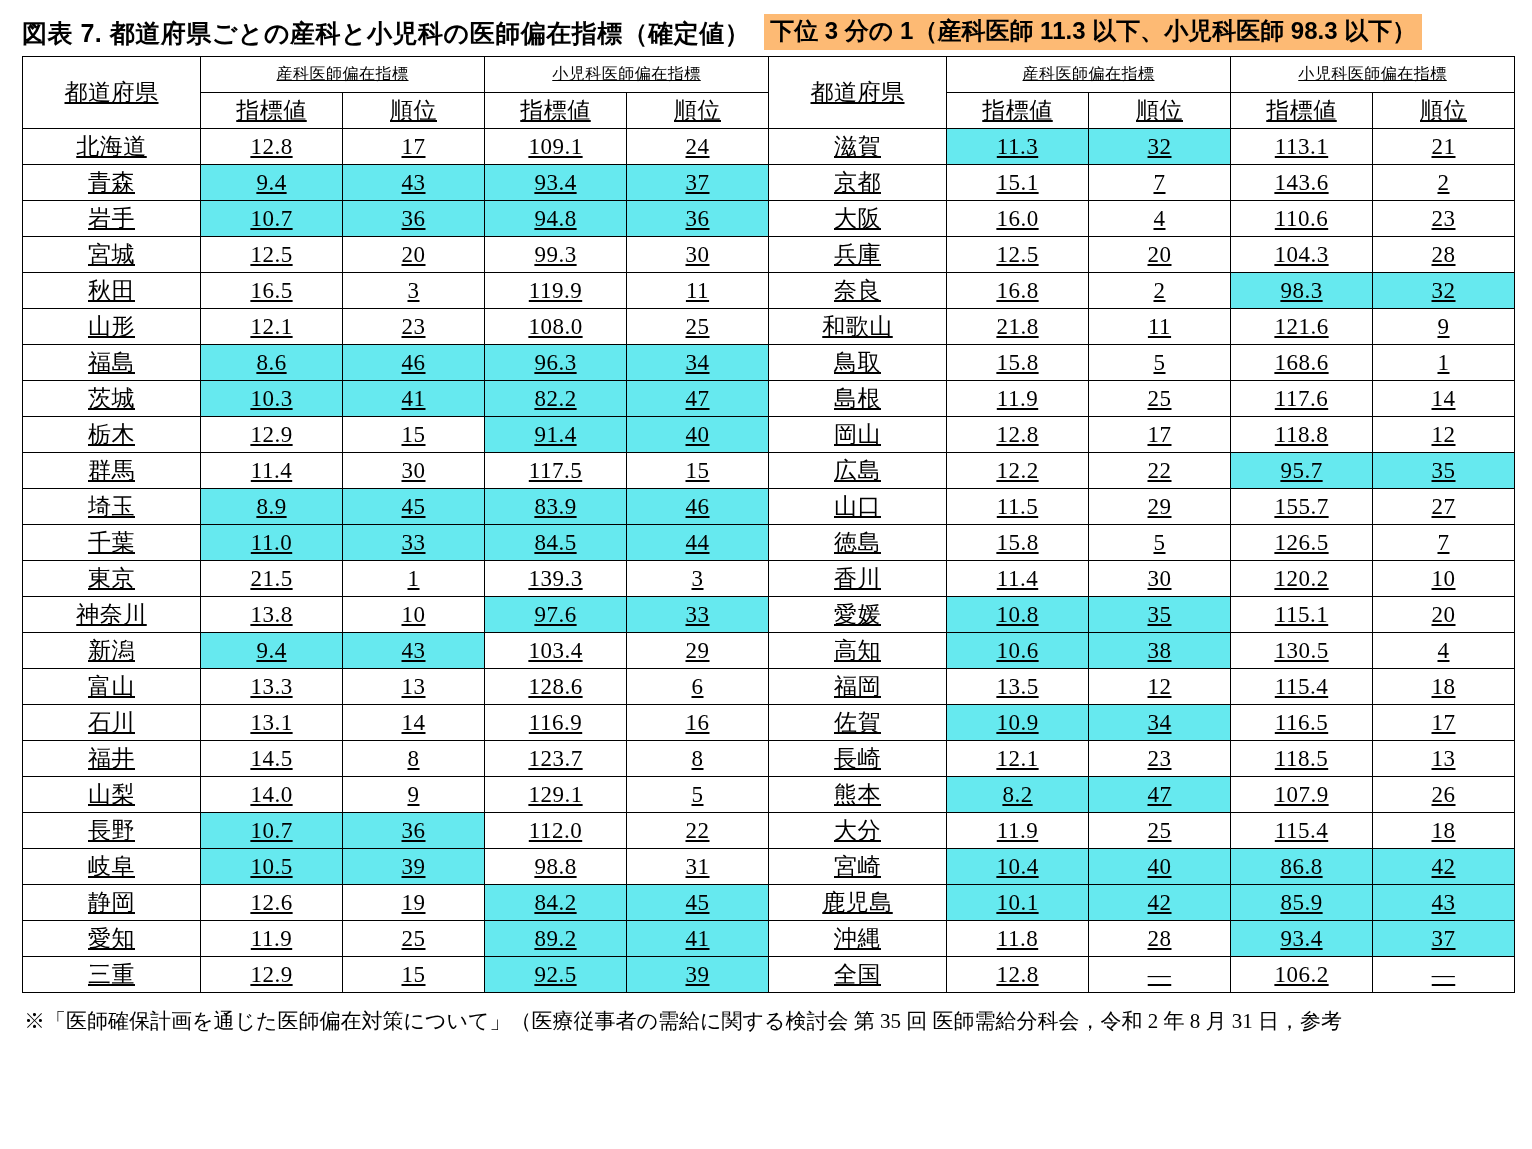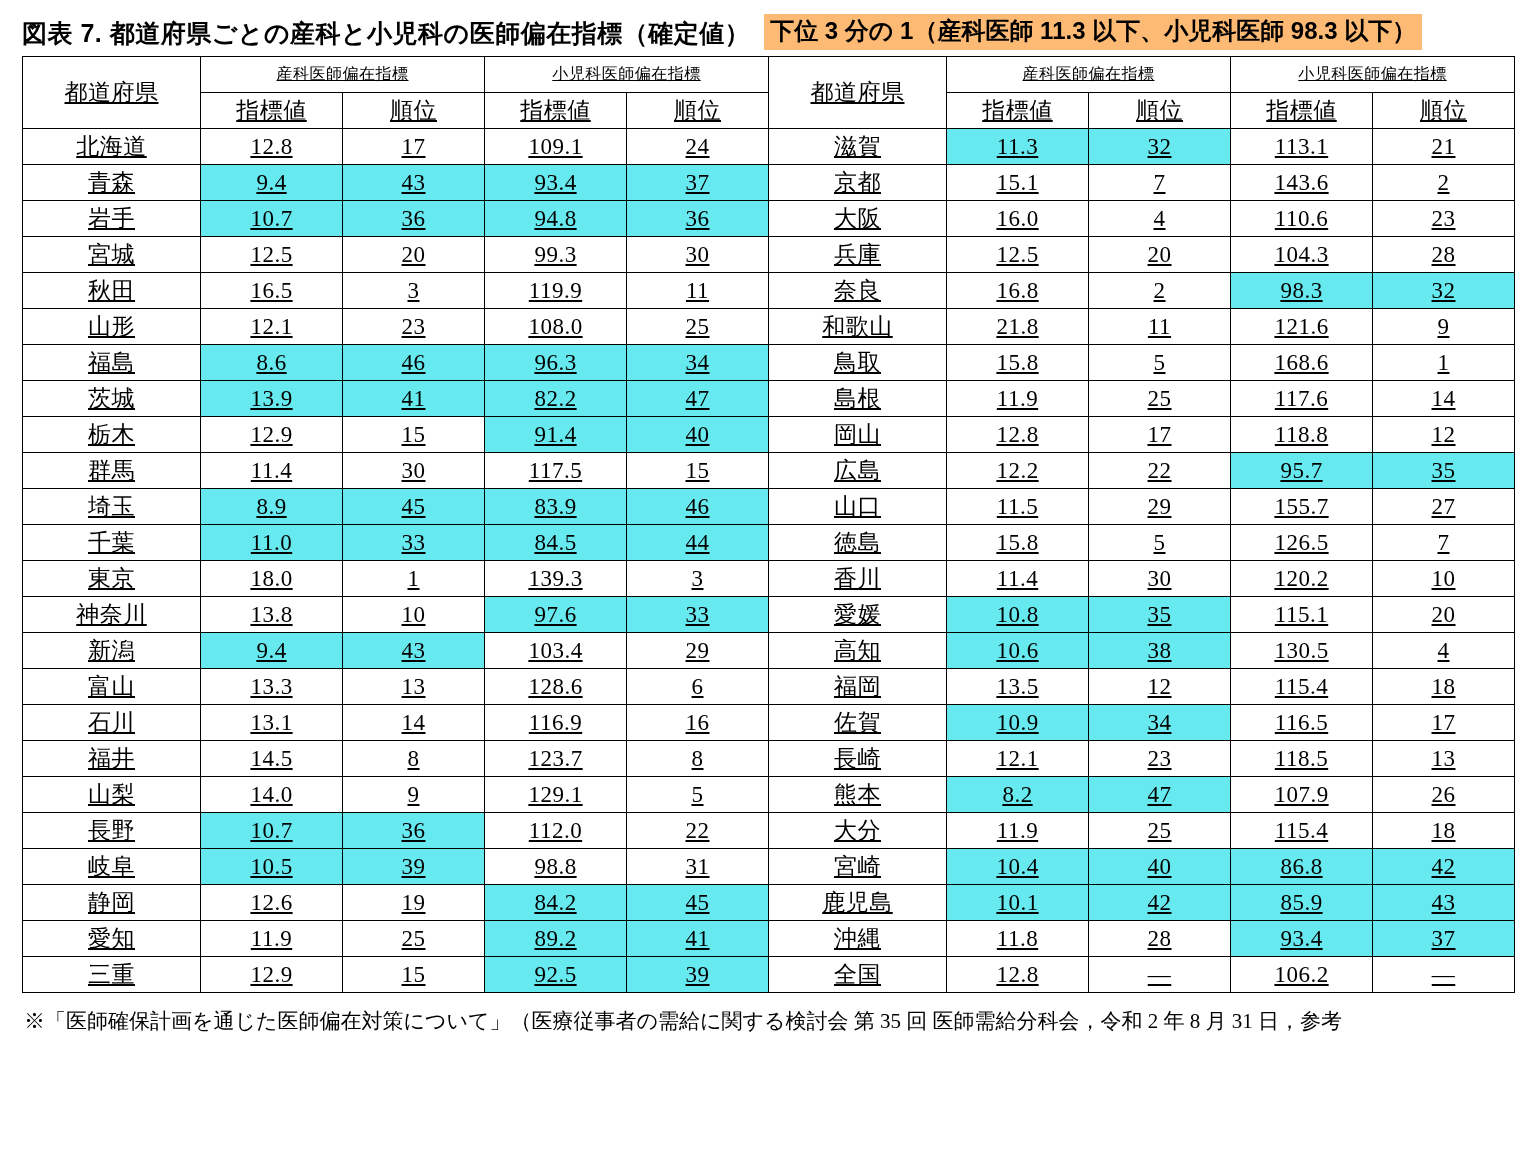--- a/index.html
+++ b/index.html
@@ -171,21 +171,21 @@
             </tr>
             <tr>
               <td>福島</td>
               <td class="hl">8.6</td>
               <td class="hl">46</td>
               <td class="hl dotted-left">96.3</td>
               <td class="hl">34</td>
             </tr>
             <tr>
               <td>茨城</td>
-              <td class="hl">13.9</td>
+              <td class="hl">10.3</td>
               <td class="hl">41</td>
               <td class="hl dotted-left">82.2</td>
               <td class="hl">47</td>
             </tr>
             <tr>
               <td>栃木</td>
               <td>12.9</td>
               <td>15</td>
               <td class="hl dotted-left">91.4</td>
               <td class="hl">40</td>
@@ -206,21 +206,21 @@
             </tr>
             <tr>
               <td>千葉</td>
               <td class="hl">11.0</td>
               <td class="hl">33</td>
               <td class="hl dotted-left">84.5</td>
               <td class="hl">44</td>
             </tr>
             <tr>
               <td>東京</td>
-              <td>18.0</td>
+              <td>21.5</td>
               <td>1</td>
               <td class="dotted-left">139.3</td>
               <td>3</td>
             </tr>
             <tr>
               <td>神奈川</td>
               <td>13.8</td>
               <td>10</td>
               <td class="hl dotted-left">97.6</td>
               <td class="hl">33</td>

